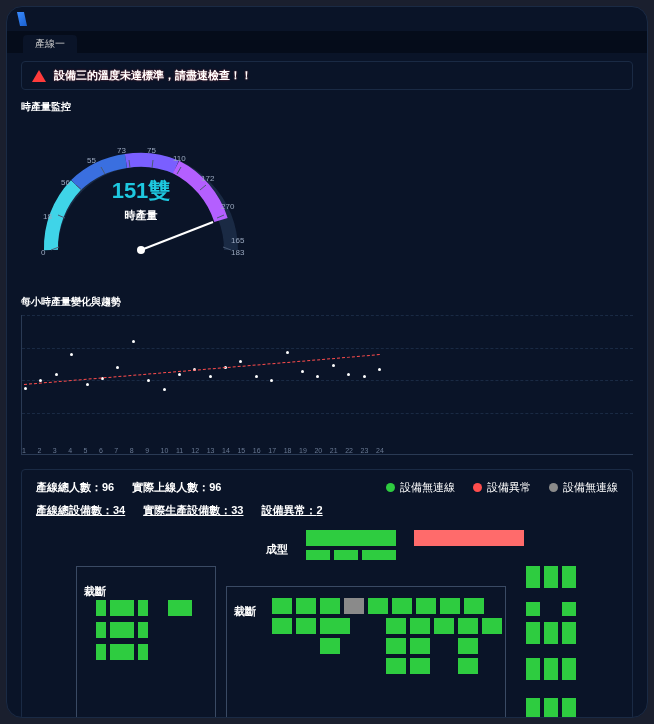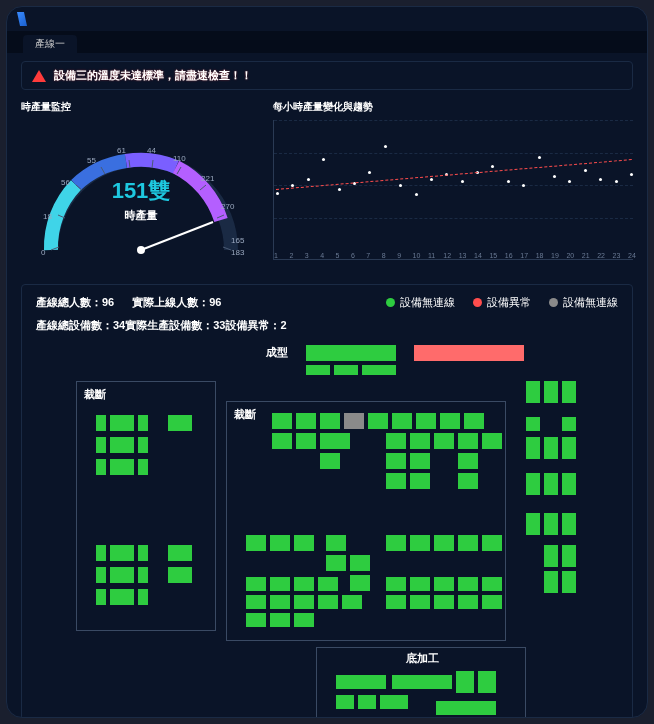--- a/index.html
+++ b/index.html
@@ -70,21 +70,21 @@
   margin-bottom: 10px;
 }
 .alert-icon {
   width: 0; height: 0;
   border-left: 7px solid transparent;
   border-right: 7px solid transparent;
   border-bottom: 12px solid #ff3b3b;
   position: relative;
 }
 .alert-text { font-size: 11px; font-weight: bold; text-shadow: 0 0 2px rgba(255,60,60,.5); }
-.row-charts { display: flex; gap: 12px; margin-bottom: 14px; }
+.row-charts { display: flex; gap: 25px; margin-bottom: 14px; flex-direction: column; }
 .panel-title { font-size: 10px; font-weight: bold; margin-bottom: 6px; }
 .gauge-panel { width: 240px; }
 .gauge-wrap { position: relative; width: 240px; height: 150px; }
 .gauge-svg { display: block; }
 .gauge-center {
   position: absolute; top: 56px; left: 0; width: 100%;
   text-align: center;
 }
 .gauge-value { font-size: 22px; font-weight: bold; color: #1ec8e0; }
 .gauge-label { font-size: 11px; color: #fff; margin-top: 2px; font-weight: bold; }
@@ -104,34 +104,36 @@
   font-size: 11px; font-weight: bold;
   margin-bottom: 8px;
 }
 .stats-row1 .spacer { flex: 1; }
 .legend-item { display: flex; align-items: center; gap: 5px; font-weight: normal; }
 .legend-dot { width: 9px; height: 9px; border-radius: 50%; }
 .dot-green { background: #2ecc40; }
 .dot-red { background: #ff4d4d; }
 .dot-gray { background: #8a8a8a; }
 .stats-row2 {
-  display: flex; 
+  display: flex; gap: 18px;
   font-size: 11px; font-weight: bold;
   margin-bottom: 12px;
+  text-decoration: underline;
 }
 .factory { position: relative; margin-top: 4px; }
 .section-box {
   border: 1px solid #3a4a64;
   position: absolute;
 }
 .section-label {
   position: absolute;
   font-size: 11px;
   font-weight: bold;
   color: #fff;
+  margin-top: 12px;
 }
 .machine {
   position: absolute;
   background: #2ecc40;
 }
 .machine.gray { background: #8a8a8a; }
 .machine.red { background: #ff6b6b; }
 .gauge-tick-label {
   position: absolute;
   font-size: 8px;
@@ -212,24 +214,24 @@
           </svg>
           <div class="gauge-center">
             <div class="gauge-value">151雙</div>
             <div class="gauge-label">時產量</div>
           </div>
 
           <span class="gauge-tick-label" style="left:20px;top:128px">0</span>
           <span class="gauge-tick-label" style="left:22px;top:92px">18</span>
           <span class="gauge-tick-label" style="left:40px;top:58px">56</span>
           <span class="gauge-tick-label" style="left:66px;top:36px">55</span>
-          <span class="gauge-tick-label" style="left:96px;top:26px">61</span>
-          <span class="gauge-tick-label" style="left:126px;top:26px">44</span>
+          <span class="gauge-tick-label" style="left:96px;top:26px">73</span>
+          <span class="gauge-tick-label" style="left:126px;top:26px">75</span>
           <span class="gauge-tick-label" style="left:152px;top:34px">110</span>
-          <span class="gauge-tick-label" style="left:180px;top:54px">221</span>
+          <span class="gauge-tick-label" style="left:180px;top:54px">172</span>
           <span class="gauge-tick-label" style="left:200px;top:82px">270</span>
           <span class="gauge-tick-label" style="left:210px;top:116px">165</span>
           <span class="gauge-tick-label" style="left:210px;top:128px">183</span>
         </div>
       </div>
 
       <div class="trend-panel">
         <div class="panel-title">每小時產量變化與趨勢</div>
         <div class="trend-chart" id="trend-chart">
             <div class="trend-grid-line" style="top: 97.5px;"></div>

